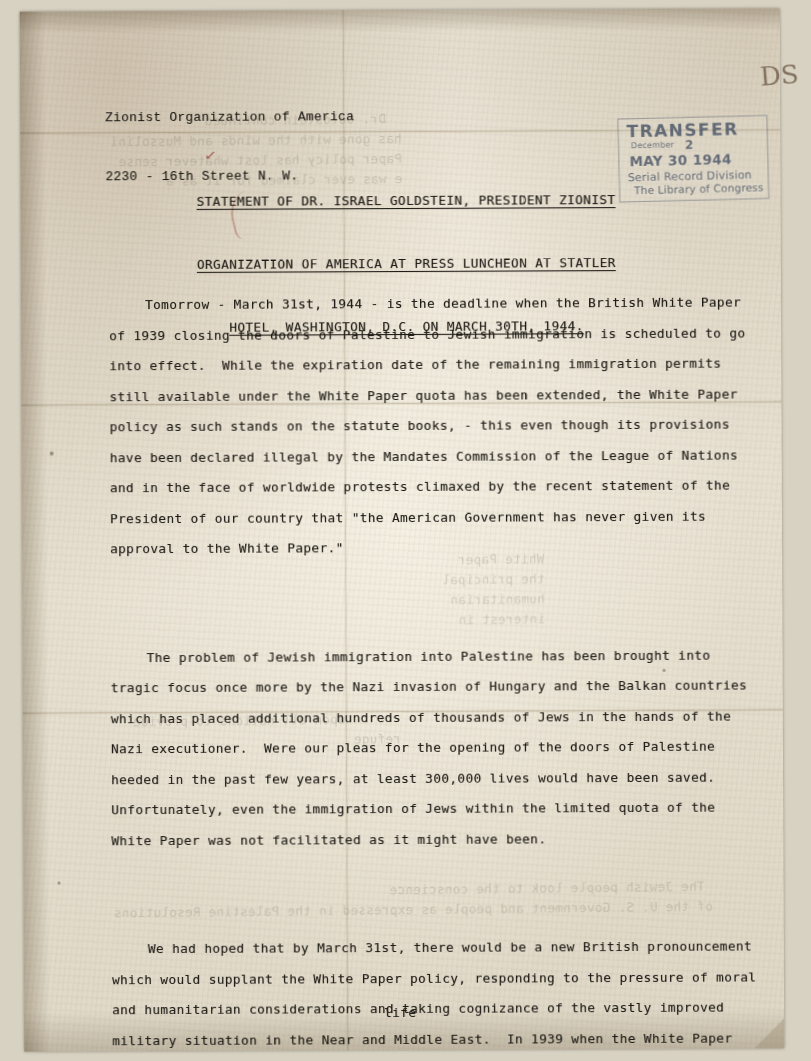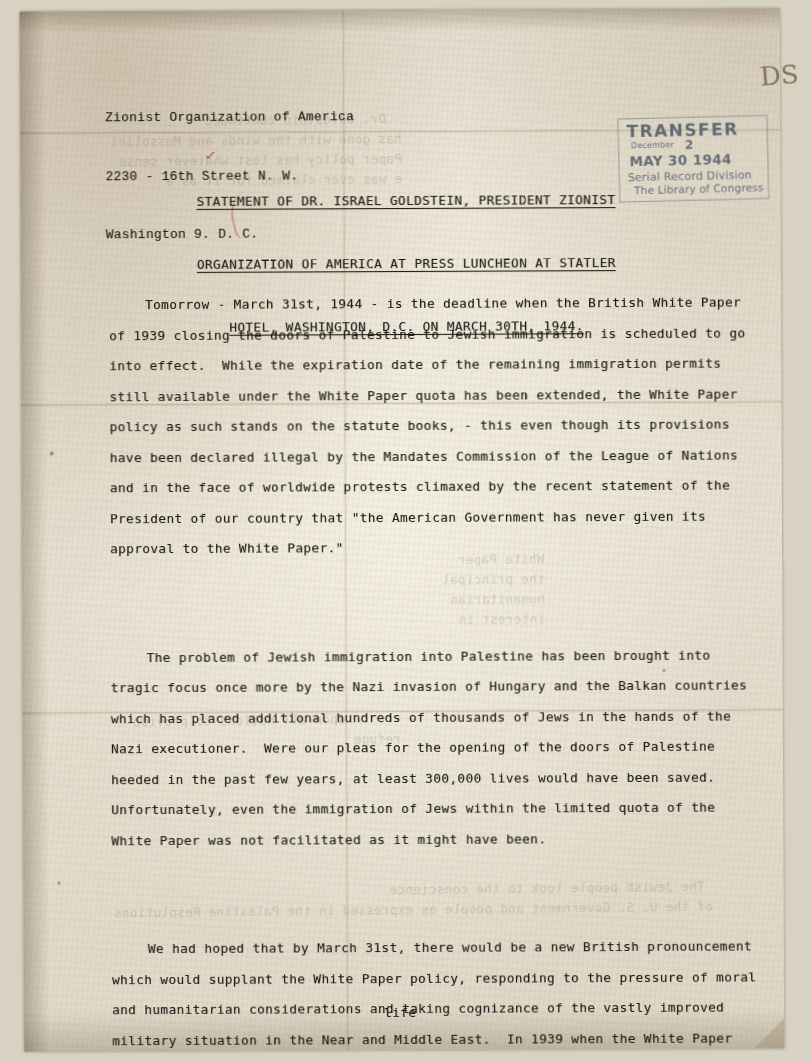--- a/index.html
+++ b/index.html
@@ -234,21 +234,20 @@
  of the U. S. Government and people as expressed in the Palestine Resolutions
 </div>
 
     <div class="ink-dot" style="left:28px; top:440px; width:4px; height:4px;"></div>
     <div class="ink-dot" style="left:34px; top:870px; width:3px; height:3px;"></div>
     <div class="ink-dot" style="left:640px; top:660px; width:3px; height:3px;"></div>
 
     <div class="typed letterhead">
       <div>Zionist Organization of America</div>
       <div>2230 - 16th Street N. W.</div>
-      <div>Washington 9. D. C.</div>
     </div>
 
     <div class="pencil-ds">DS</div>
 
     <div class="stamp">
       <div class="s1">TRANSFER</div>
       <div class="s2">December</div>
       <div class="s3">2</div>
       <div class="s4">MAY 30 1944</div>
       <div class="s5">Serial Record Division</div>

